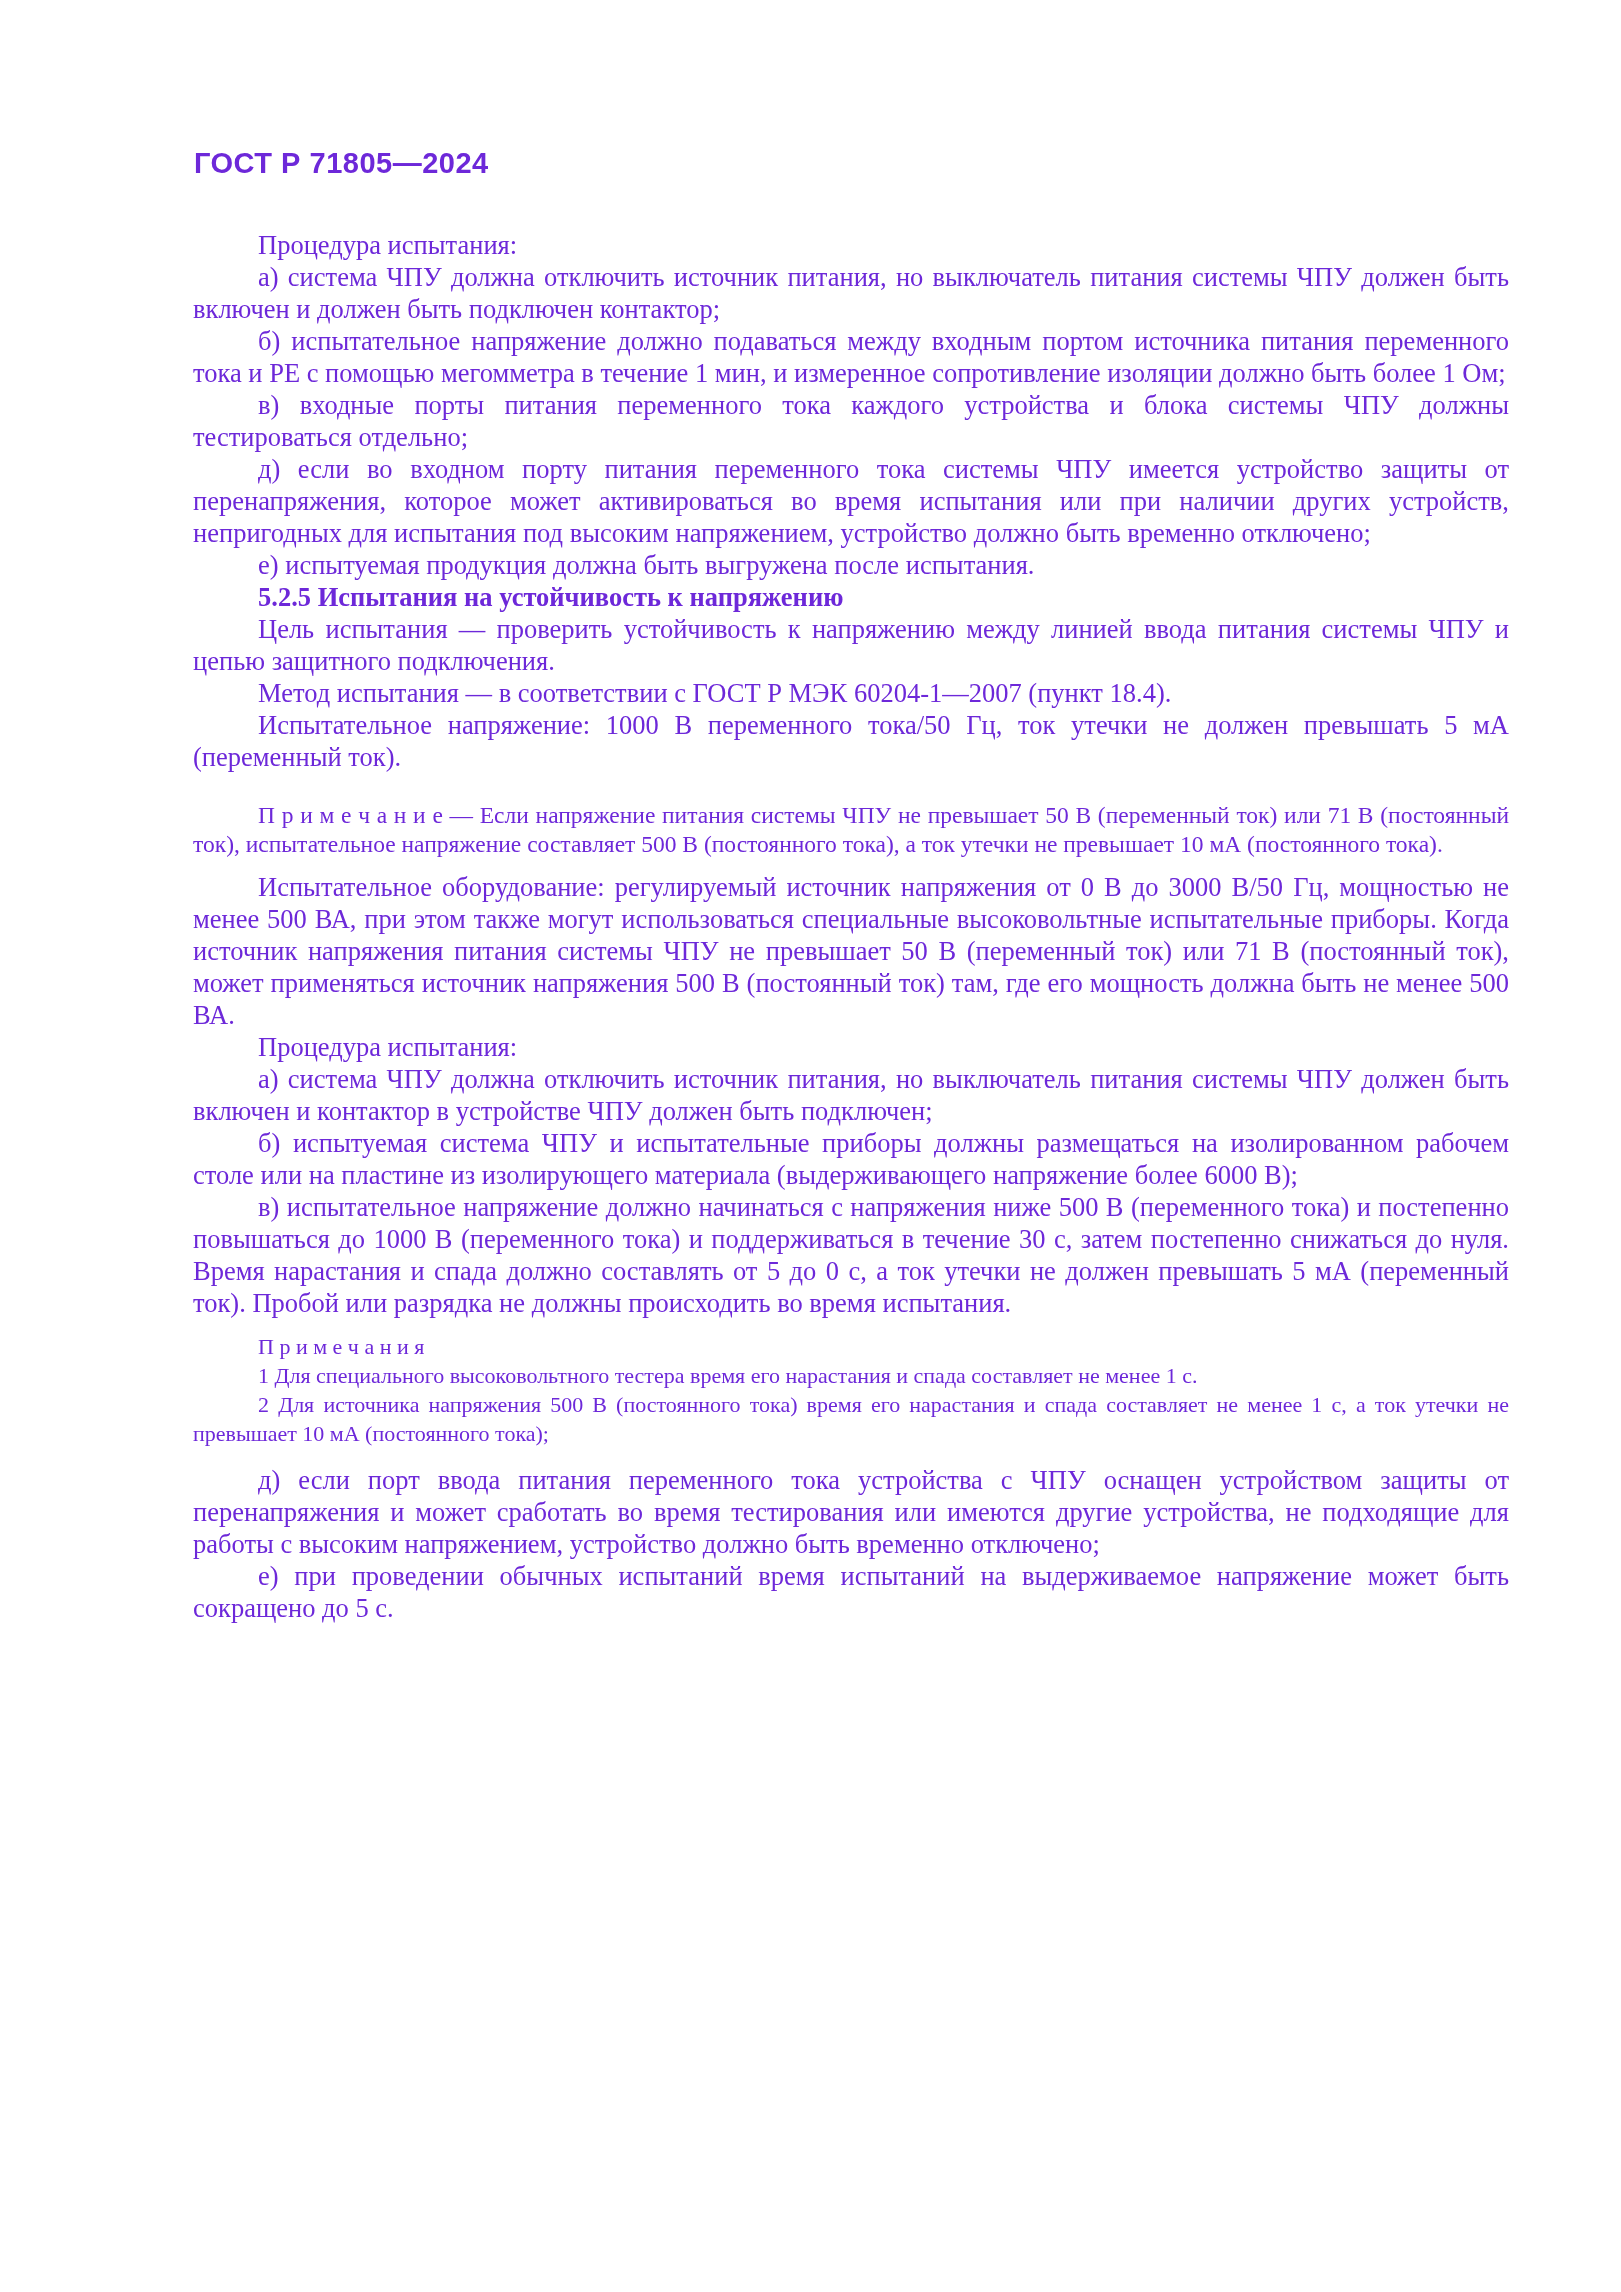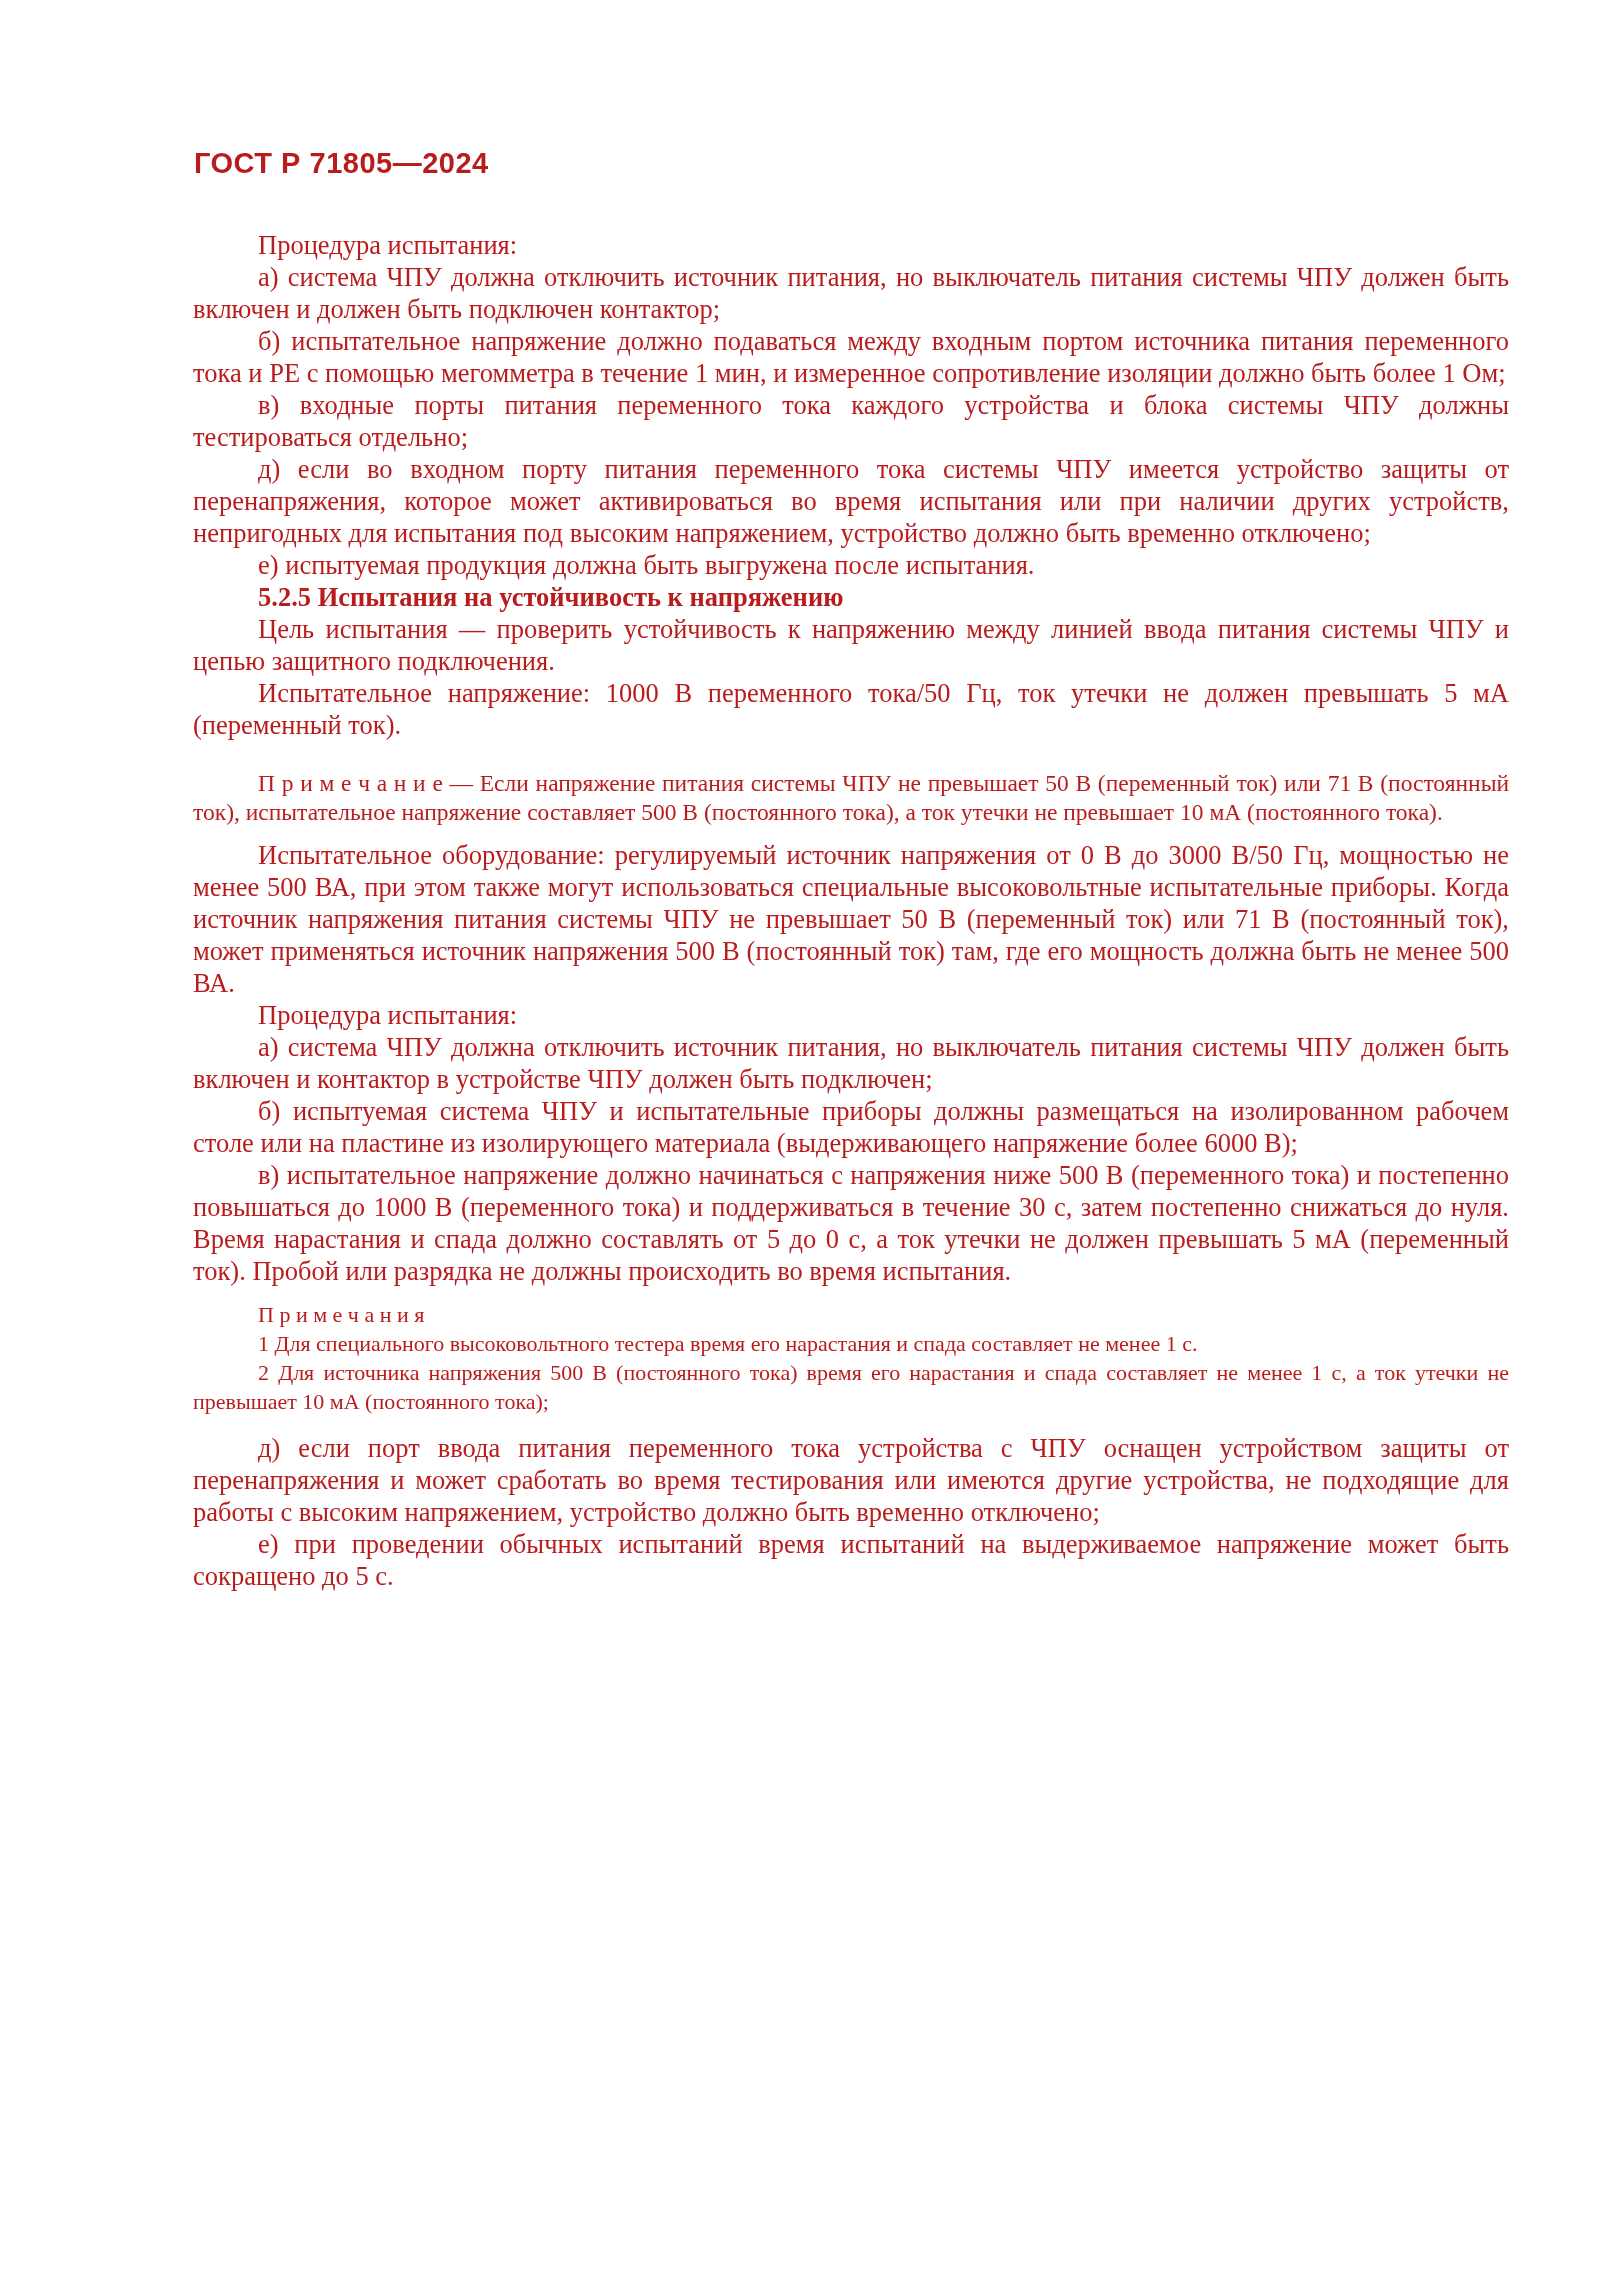--- a/index.html
+++ b/index.html
@@ -6,21 +6,21 @@
     margin: 0;
     padding: 0;
     background: #ffffff;
   }
   .page {
     position: relative;
     width: 1621px;
     height: 1785px;
     background: #ffffff;
     font-family: "Liberation Sans", sans-serif;
-    color: #b91c1c;
+    color: #6d28d9;
     overflow: hidden;
   }
   .doc-header {
     position: absolute;
     left: 194px;
     top: 147px;
     font-size: 29px;
     font-weight: bold;
     letter-spacing: 0.5px;
     white-space: nowrap;
@@ -76,20 +76,21 @@
     <p>Процедура испытания:</p>
     <p>а) система ЧПУ должна отключить источник питания, но выключатель питания системы ЧПУ должен быть включен и должен быть подключен контактор;</p>
     <p>б) испытательное напряжение должно подаваться между входным портом источника питания переменного тока и PE с помощью мегомметра в течение 1 мин, и измеренное сопротивление изоляции должно быть более 1 Ом;</p>
     <p>в) входные порты питания переменного тока каждого устройства и блока системы ЧПУ должны тестироваться отдельно;</p>
     <p>д) если во входном порту питания переменного тока системы ЧПУ имеется устройство защиты от перенапряжения, которое может активироваться во время испытания или при наличии других устройств, непригодных для испытания под высоким напряжением, устройство должно быть временно отключено;</p>
     <p>е) испытуемая продукция должна быть выгружена после испытания.</p>
 
     <p class="heading">5.2.5 Испытания на устойчивость к напряжению</p>
 
     <p>Цель испытания — проверить устойчивость к напряжению между линией ввода питания системы ЧПУ и цепью защитного подключения.</p>
+    <p>Метод испытания — в соответствии с ГОСТ Р МЭК 60204-1—2007 (пункт 18.4).</p>
     <p>Испытательное напряжение: 1000 В переменного тока/50 Гц, ток утечки не должен превышать 5 мА (переменный ток).</p>
 
     <div class="note-block">
       <p>П р и м е ч а н и е — Если напряжение питания системы ЧПУ не превышает 50 В (переменный ток) или 71 В (постоянный ток), испытательное напряжение составляет 500 В (постоянного тока), а ток утечки не превышает 10 мА (постоянного тока).</p>
     </div>
 
     <p>Испытательное оборудование: регулируемый источник напряжения от 0 В до 3000 В/50 Гц, мощностью не менее 500 ВА, при этом также могут использоваться специальные высоковольтные испытательные приборы. Когда источник напряжения питания системы ЧПУ не превышает 50 В (переменный ток) или 71 В (постоянный ток), может применяться источник напряжения 500 В (постоянный ток) там, где его мощность должна быть не менее 500 ВА.</p>
 
     <p>Процедура испытания:</p>
     <p>а) система ЧПУ должна отключить источник питания, но выключатель питания системы ЧПУ должен быть включен и контактор в устройстве ЧПУ должен быть подключен;</p>

